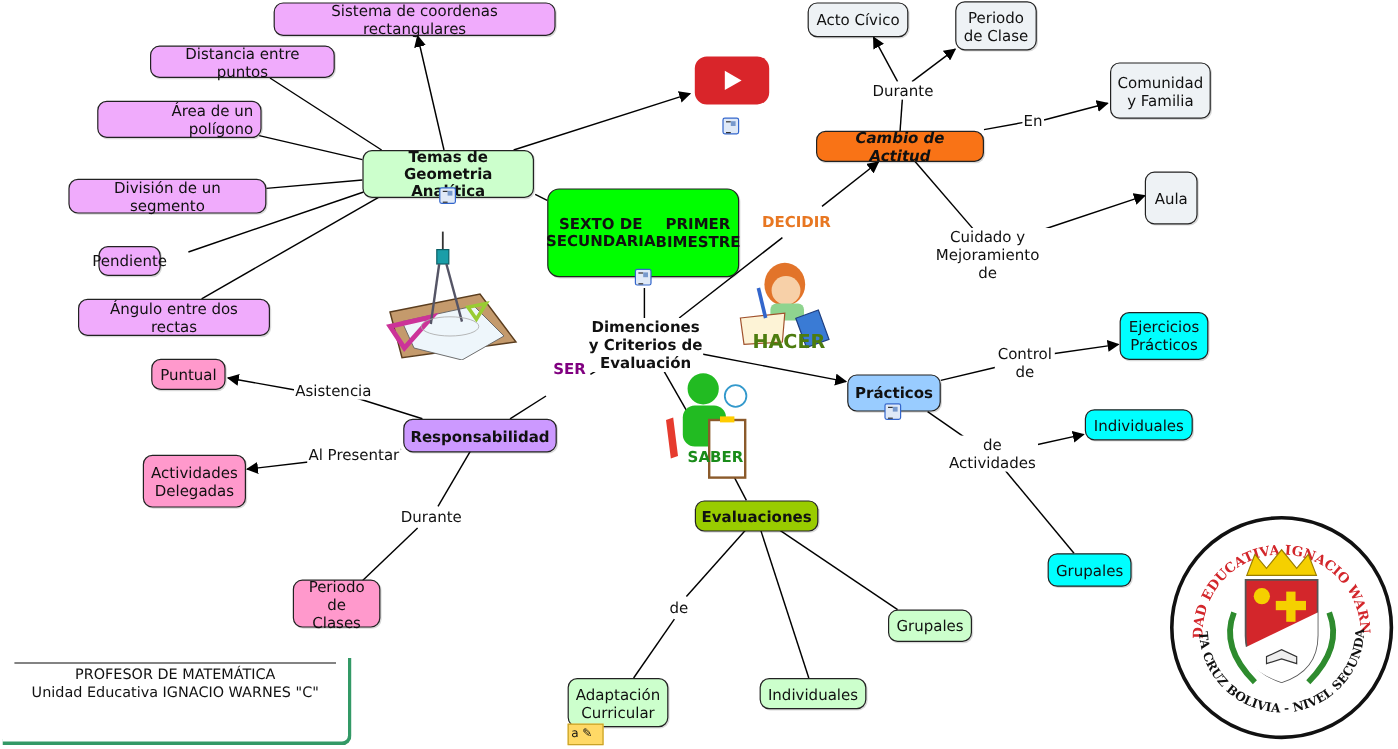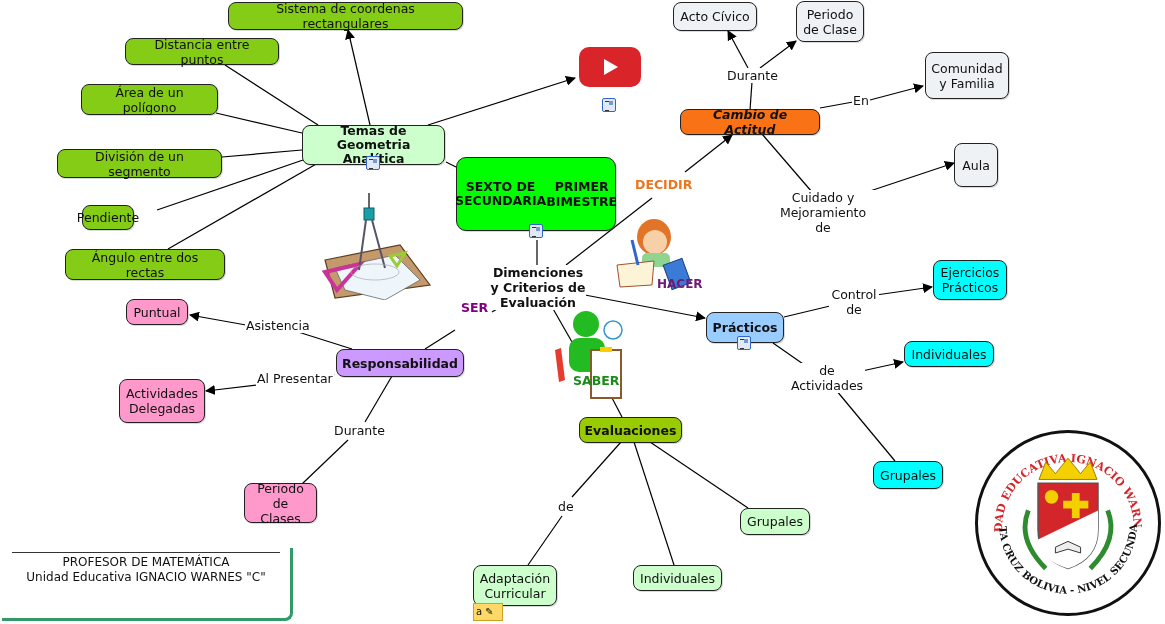--- a/index.html
+++ b/index.html
@@ -1,20 +1,20 @@
 <!DOCTYPE html>
 <html><head>
 <meta charset="utf-8">
 <style>
   html, body { margin:0; padding:0; background:#ffffff; }
   body { width:1165px; height:624px; position:relative; overflow:hidden; font-family:"DejaVu Sans", sans-serif; color:#111; }
   svg.links { position:absolute; left:0; top:0; width:1165px; height:624px; }
   .node { position:absolute; border:1px solid #222; border-radius:8px; font-size:12.5px; text-align:center; display:flex; align-items:center; justify-content:center; line-height:15px; box-sizing:border-box; padding:2px 6px; white-space:pre-line; box-shadow:1px 1px 0 rgba(0,0,0,0.15); }
   .bold { font-weight:bold; }
-  .yellow { background:#84cc16; }
+  .yellow { background:#f0abfc; }
   .lgreen { background:#ccffcc; }
   .green { background:#00ff00; border-radius:10px; }
   .orange { background:#f97316;font-style:italic; }
   .grey { background:#eef2f5; }
   .cyan { background:#00ffff; }
   .blue { background:#99ccff; }
   .purple { background:#cc99ff; }
   .pink { background:#ff99cc; }
   .olive { background:#99cc00; }
   .link-label { position:absolute; font-size:12.5px; background:#fff; text-align:center; line-height:15px; white-space:pre-line; padding:0 1px; }
@@ -81,21 +81,21 @@
     <line x1="611" y1="396" x2="622" y2="417"></line>
     <line x1="621" y1="442" x2="572" y2="497"></line>
     <line x1="562" y1="516" x2="528" y2="565"></line>
     <line x1="634" y1="442" x2="674" y2="565"></line>
     <line x1="650" y1="442" x2="748" y2="508"></line>
   </g>
 </svg>
 
 <div class="node yellow" style="left:228px;top:2px;width:235px;height:28px;">Sistema de coordenas rectangulares</div>
 <div class="node yellow" style="left:125px;top:38px;width:154px;height:27px;">Distancia entre puntos</div>
-<div class="node yellow" style="left:81px;top:84px;width:137px;height:31px;">Área de un polígono</div>
+<div class="node yellow" style="left:81px;top:84px;width:137px;height:31px;text-align:right;">Área de un polígono</div>
 <div class="node yellow" style="left:57px;top:149px;width:165px;height:29px;">División de un segmento</div>
 <div class="node yellow" style="left:82px;top:205px;width:52px;height:25px;">Pendiente</div>
 <div class="node yellow" style="left:65px;top:249px;width:160px;height:31px;">Ángulo entre dos rectas</div>
 <div class="node lgreen bold" style="left:302px;top:125px;width:143px;height:40px;line-height:14px;">Temas de
 Geometria Analítica</div>
 <span class="res-icon" style="left:366px;top:156px;"></span>
 
 <svg style="position:absolute;left:305px;top:190px;width:130px;height:110px;" viewBox="0 0 130 110">
   <polygon points="20,70 95,55 125,95 30,108" fill="#c49a6c" stroke="#5a3d1e" stroke-width="1.2"></polygon>
   <polygon points="30,78 90,65 115,90 80,110 40,100" fill="#eef6fb" stroke="#666" stroke-width="0.8"></polygon>
@@ -139,21 +139,21 @@
 <div class="node grey" style="left:954px;top:143px;width:44px;height:44px;">Aula</div>
 
 <svg style="position:absolute;left:612px;top:215px;width:90px;height:82px;" viewBox="0 0 90 82">
   <ellipse cx="42" cy="22" rx="17" ry="18" fill="#e2742a"></ellipse>
   <ellipse cx="43" cy="27" rx="12" ry="12" fill="#f7d0a8"></ellipse>
   <rect x="30" y="38" width="28" height="14" fill="#8fd48f" rx="5"></rect>
   <polygon points="5,50 42,46 40,70 8,72" fill="#fdf3d6" stroke="#a0522d"></polygon>
   <rect x="55" y="46" width="20" height="26" fill="#3a7bd5" stroke="#1f3f80" transform="rotate(-20 65 59)"></rect>
   <line x1="20" y1="25" x2="26" y2="50" stroke="#3366cc" stroke-width="3"></line>
 </svg>
-<div class="link-label bold" style="left:626px;top:277px;color:#701a75;background:transparent;font-size:12px;margin-left:30px;">HACER</div>
+<div class="link-label bold" style="left:626px;top:277px;color:#4d7c0f;background:transparent;font-size:16px;">HACER</div>
 <div class="node blue bold" style="left:706px;top:312px;width:78px;height:31px;">Prácticos</div>
 <span class="res-icon" style="left:737px;top:336px;"></span>
 <div class="link-label" style="left:829px;top:287px;width:48px;">Control
 de</div>
 <div class="node cyan" style="left:933px;top:260px;width:74px;height:40px;">Ejercicios
 Prácticos</div>
 <div class="link-label" style="left:789px;top:363px;width:74px;">de
 Actividades</div>
 <div class="node cyan" style="left:904px;top:341px;width:90px;height:26px;">Individuales</div>
 <div class="node cyan" style="left:873px;top:461px;width:70px;height:28px;">Grupales</div>

